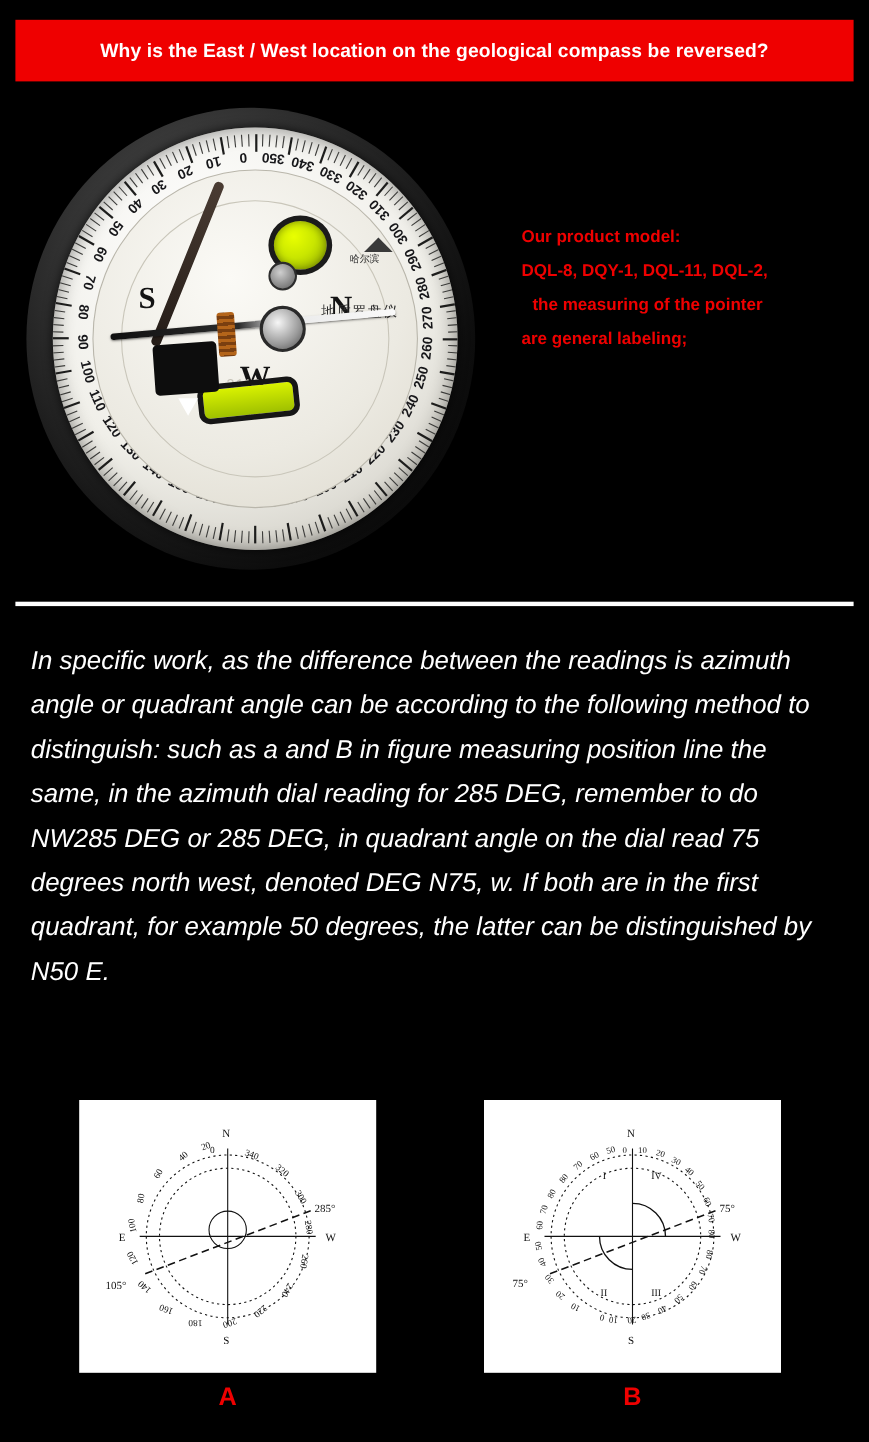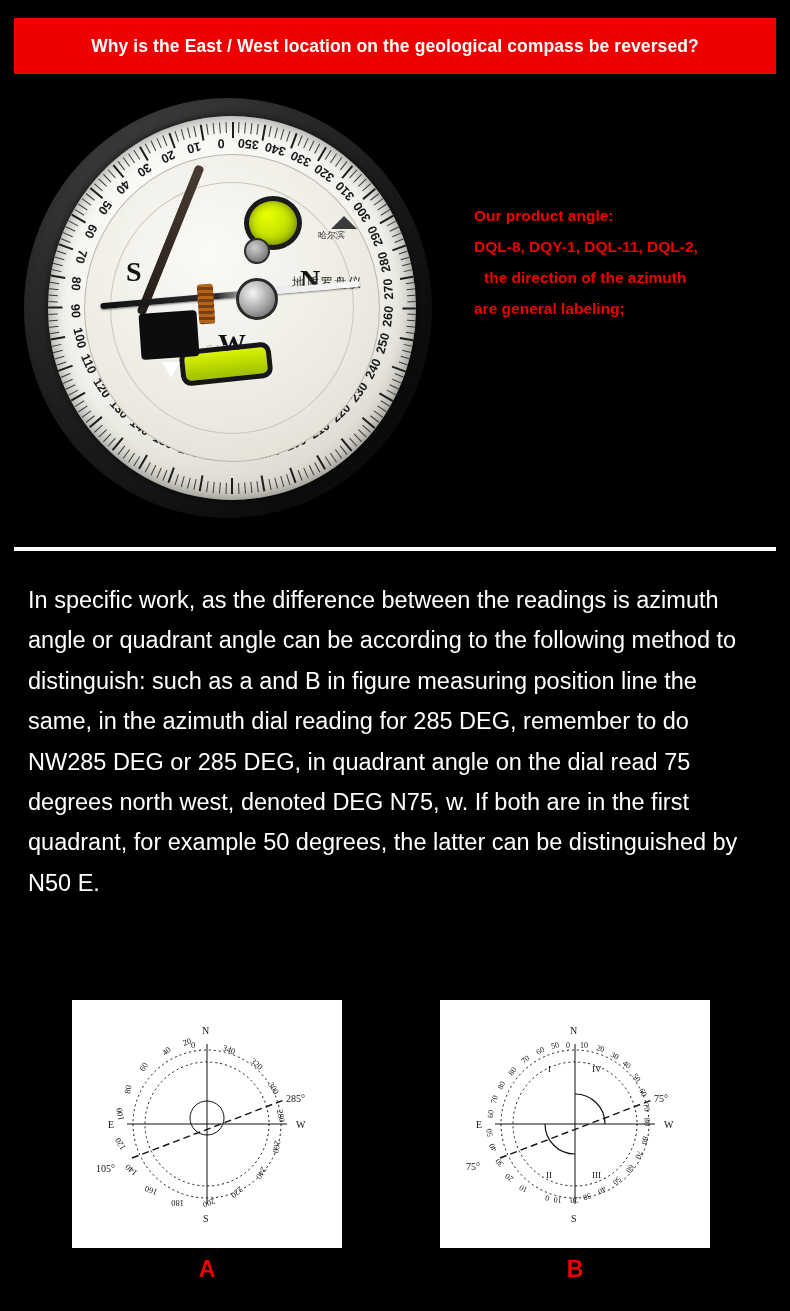--- a/index.html
+++ b/index.html
@@ -293,20 +293,21 @@
   
   .main-para {
     position: absolute;
     left: 28px;
     top: 580px;
     width: 738px;
     font-size: 23.5px;
     line-height: 1.72;
     color: #ffffff;
     font-family: "Liberation Sans", sans-serif;
+    font-style: italic;
   }
 
   
   .figs {
     position: absolute;
     left: 0;
     top: 1000px;
     width: 790px;
     height: 300px;
   }
@@ -588,23 +589,23 @@
       <div class="blackclip"></div>
       <div class="white-arrow"></div>
       <div class="screw"></div>
       <div class="hubcap"></div>
     </div>
   </div>
 </div>
 
 <div class="right-col">
   <div class="rc-p2">
-    <span>Our product angle:</span><br>
+    <span>Our product model:</span><br>
     <span>DQL-8, DQY-1, DQL-11, DQL-2,</span><br>
-    <span class="indent1">the direction of the azimuth</span>
+    <span class="indent1">the measuring of the pointer</span>
     <span>are general labeling;</span>
   </div>
 </div>
 
 <div class="divider"></div>
 
 <div class="main-para">In specific work, as the difference between the readings is azimuth angle or quadrant angle can be according to the  following method to distinguish: such as a and B in figure measuring position line the same, in the azimuth dial reading for 285 DEG, remember to do NW285 DEG or 285 DEG, in quadrant angle on the dial read 75 degrees north west, denoted DEG N75, w. If both are in the first quadrant, for example 50 degrees, the latter can be distinguished by N50 E.</div>
 
 <div class="figs">
 

